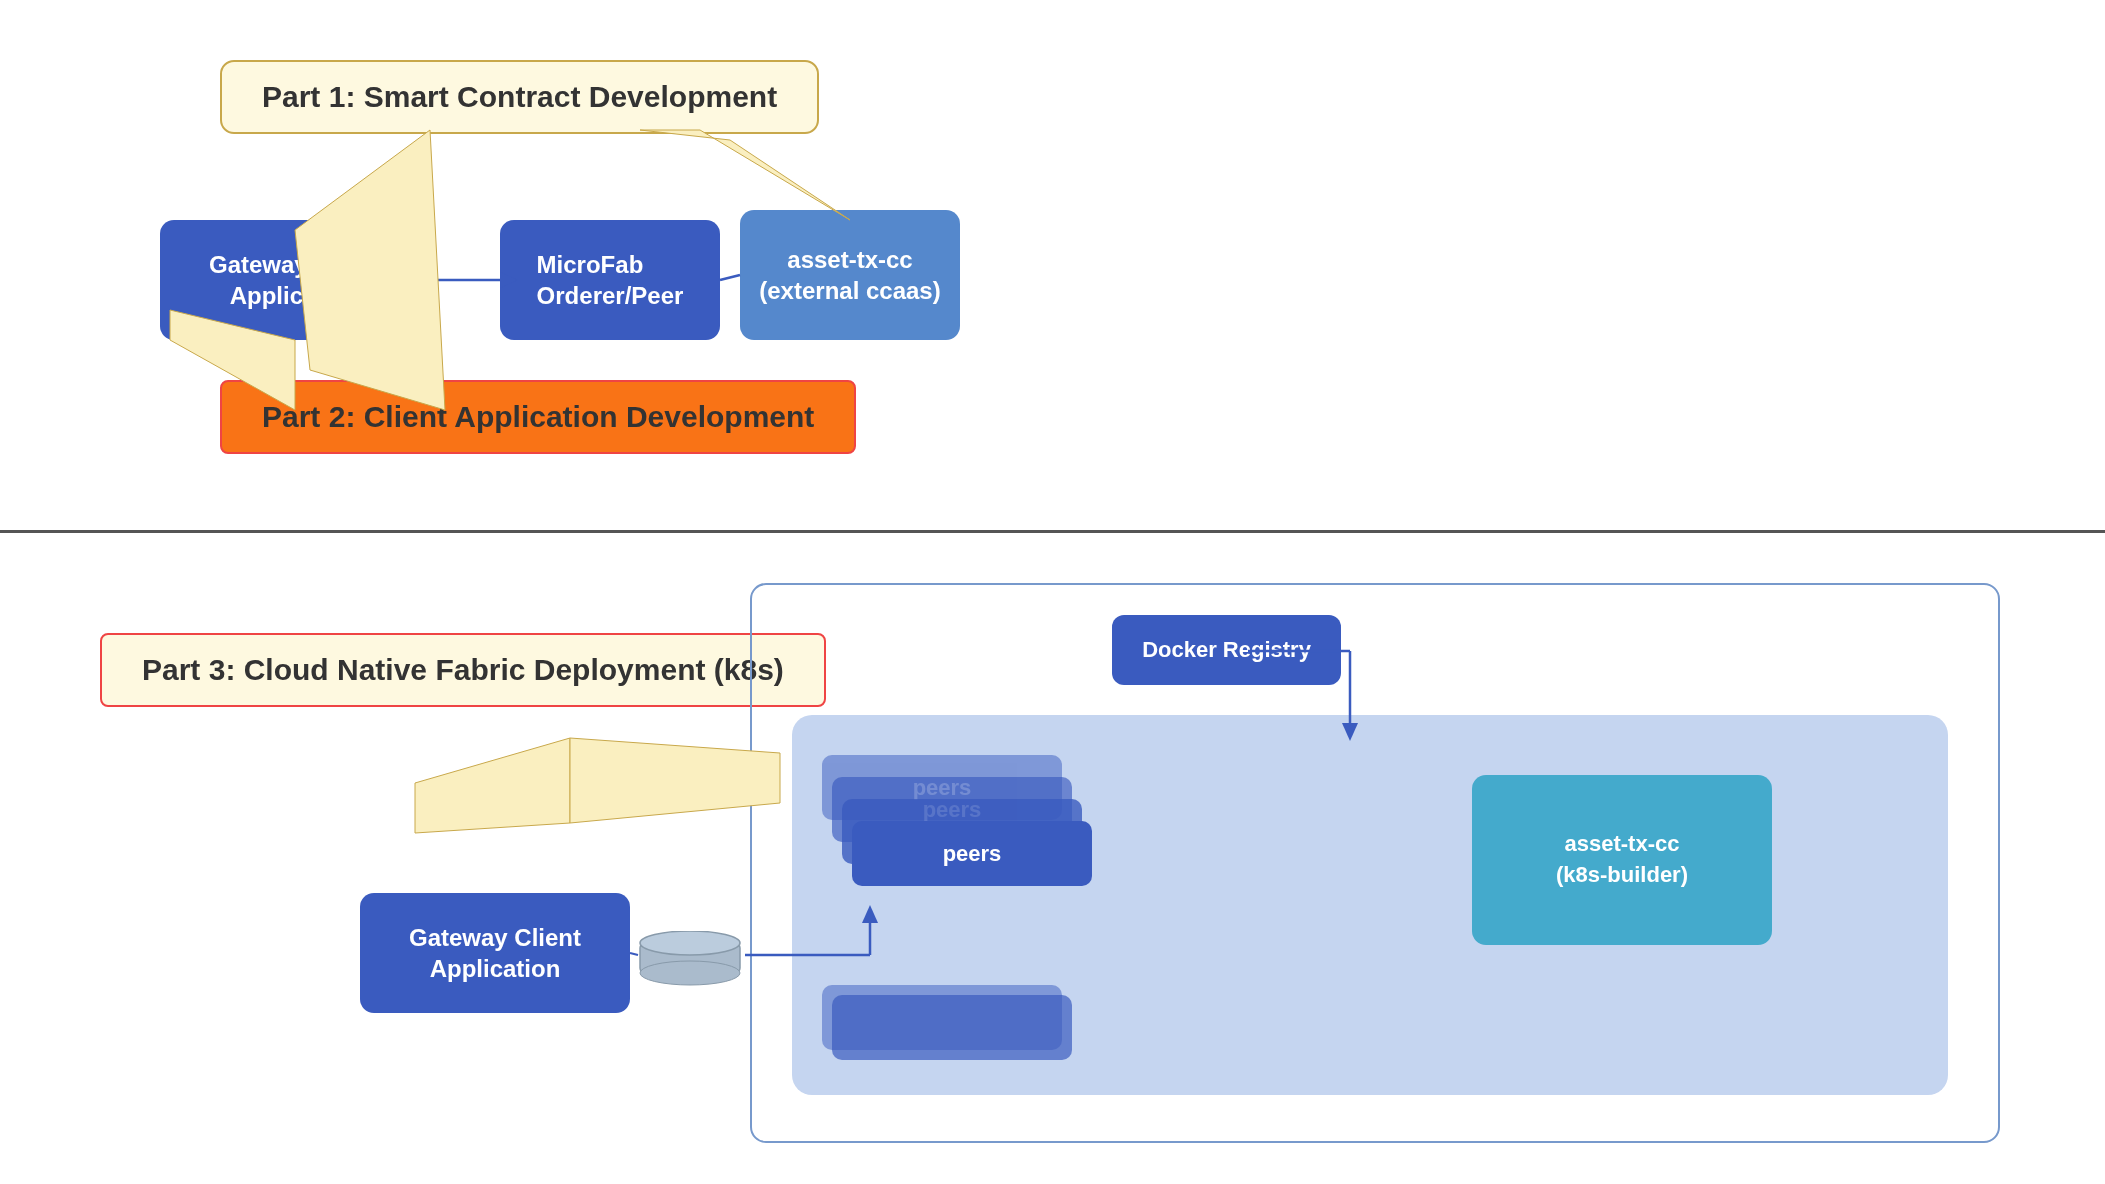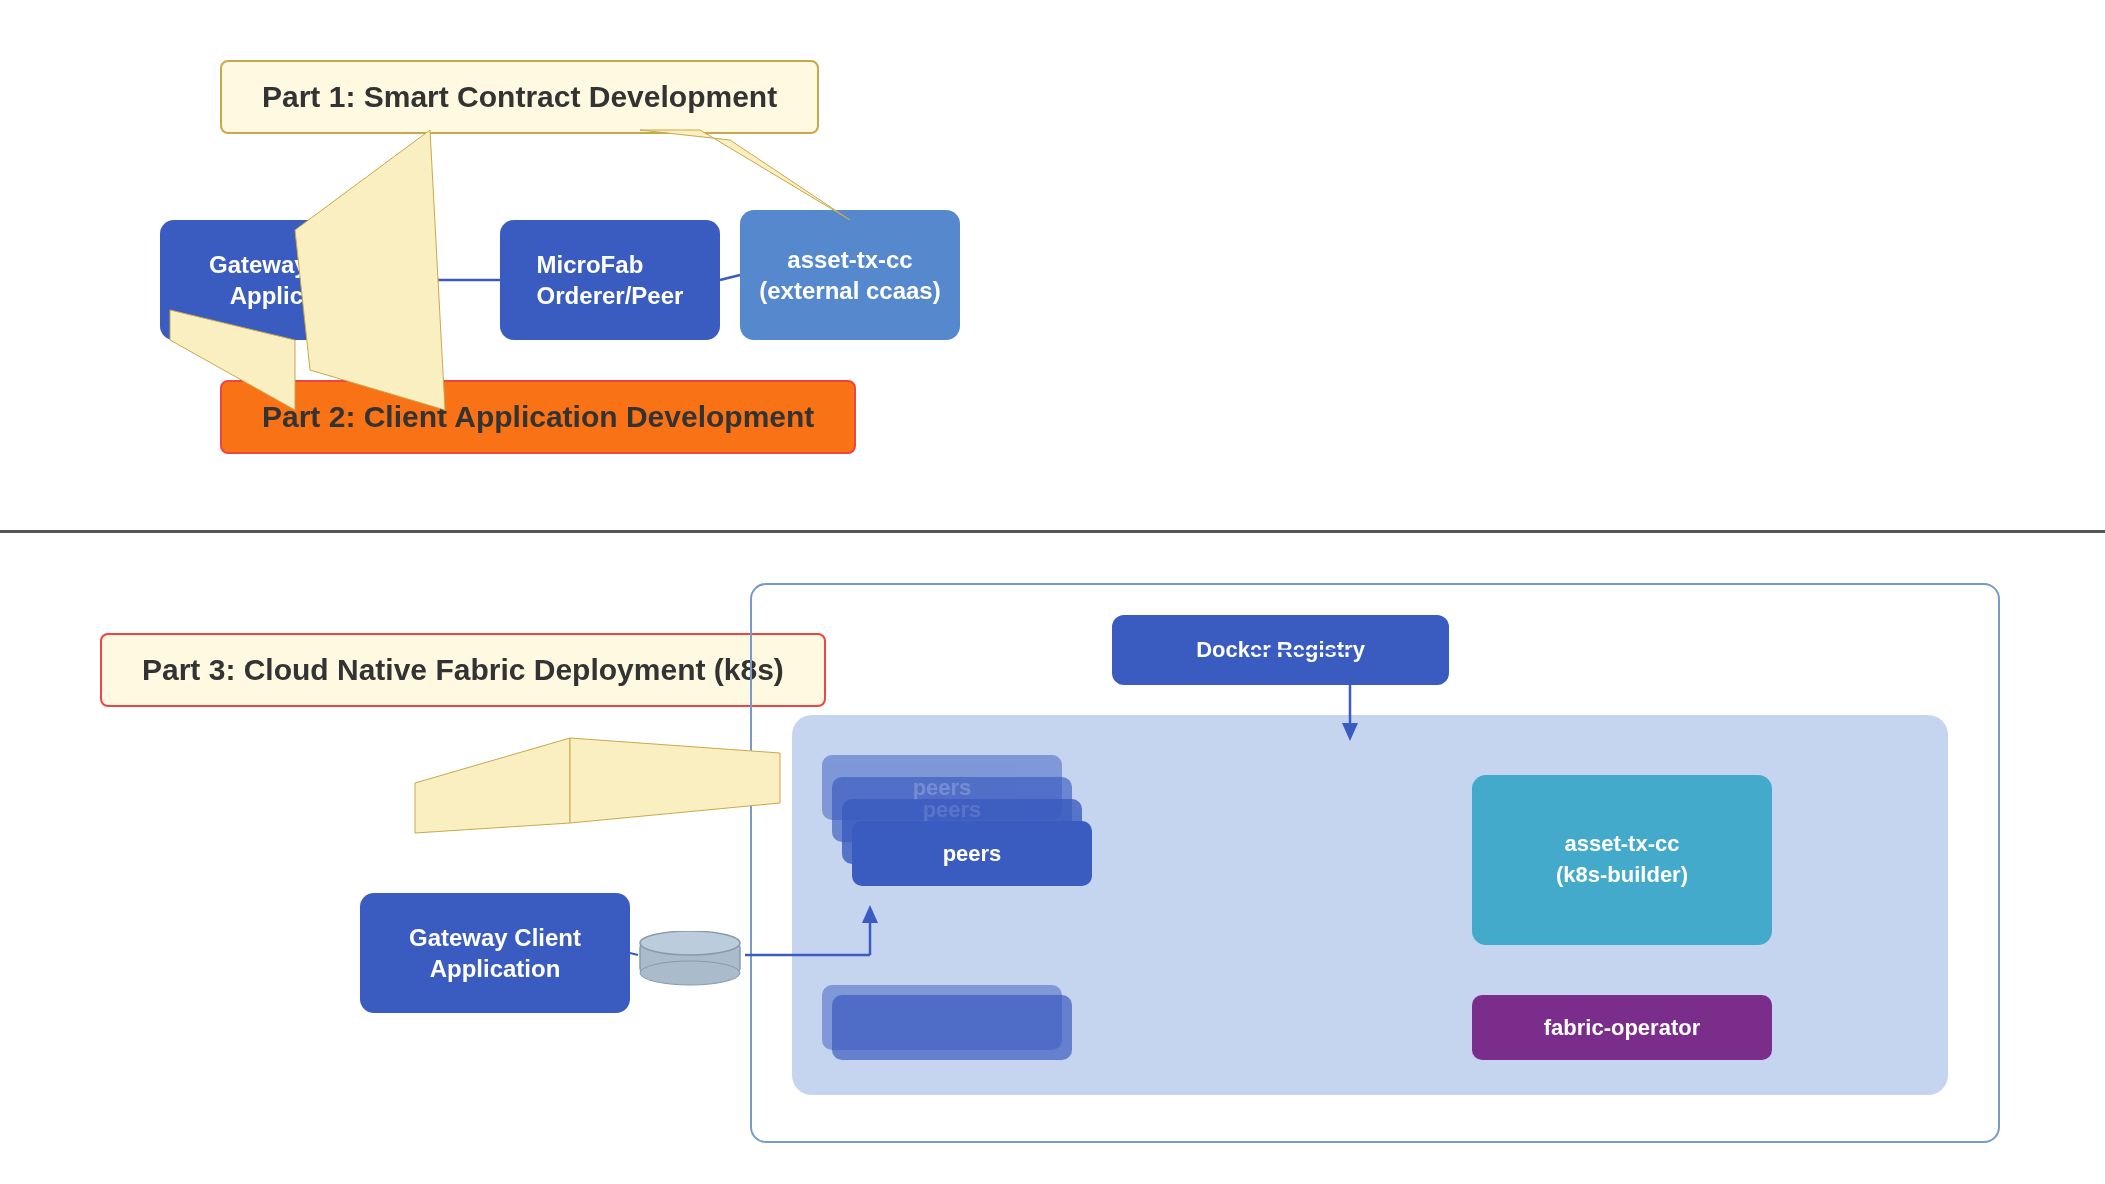--- a/index.html
+++ b/index.html
@@ -19,21 +19,21 @@
       height: 530px;
     }
 
     
     .part1-label {
       position: absolute;
       top: 60px;
       left: 220px;
       background: #fef9e0;
       border: 2px solid #c8a84b;
-      border-radius: 8px;
+      border-radius: 14px;
       padding: 18px 40px;
       font-size: 30px;
       font-weight: bold;
       color: #333;
       white-space: nowrap;
     }
 
     
     .gateway-box-top {
       position: absolute;
@@ -176,21 +176,21 @@
       border: 2px solid #7799cc;
       border-radius: 16px;
       background: transparent;
     }
 
     
     .docker-registry {
       position: absolute;
       top: 30px;
       left: 360px;
-      width: 337px;
+      width: 229px;
       height: 70px;
       background: #3a5bbf;
       border-radius: 12px;
       display: flex;
       align-items: center;
       justify-content: center;
       color: #fff;
       font-size: 22px;
       font-weight: bold;
     }
@@ -394,21 +394,20 @@
 
       <div class="orderers-area">
         <div class="orderer-box orderer-box-1"></div>
         <div class="orderer-box orderer-box-2"></div>
       </div>
 
       <div class="asset-tx-k8s">
         asset-tx-cc<br>(k8s-builder)
       </div>
 
-      <div class="fabric-operator">fabric-operator</div>
 
     </div>
 
   </div>
 
   <div class="k8s-label">k8s</div>
 
   <svg class="svg-overlay" xmlns="http://www.w3.org/2000/svg">
 
     <polygon points="570,205 415,250 415,300 570,290" fill="#faefc0" stroke="#c8a84b" stroke-width="1"></polygon>

